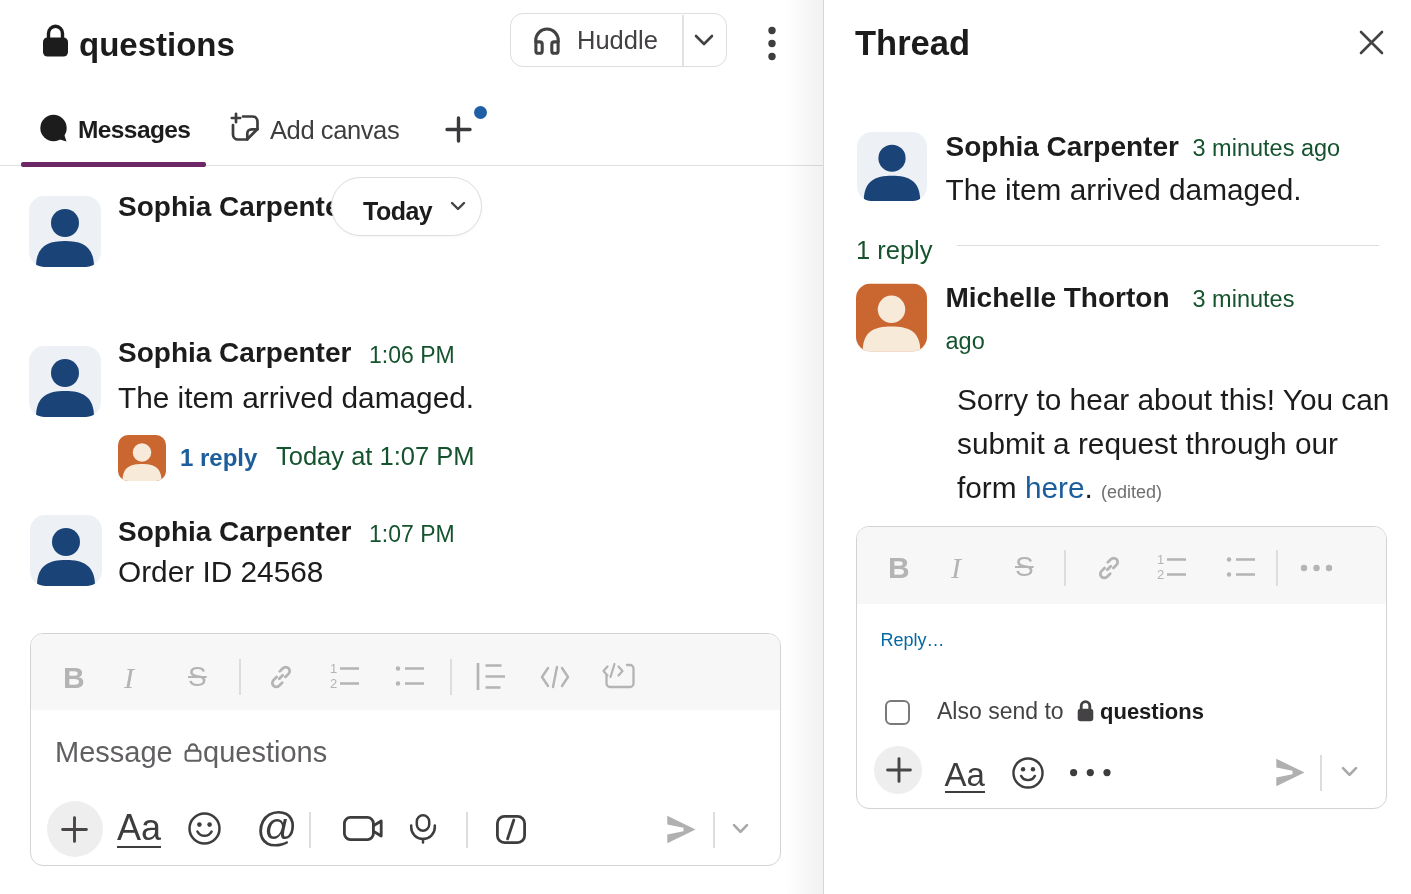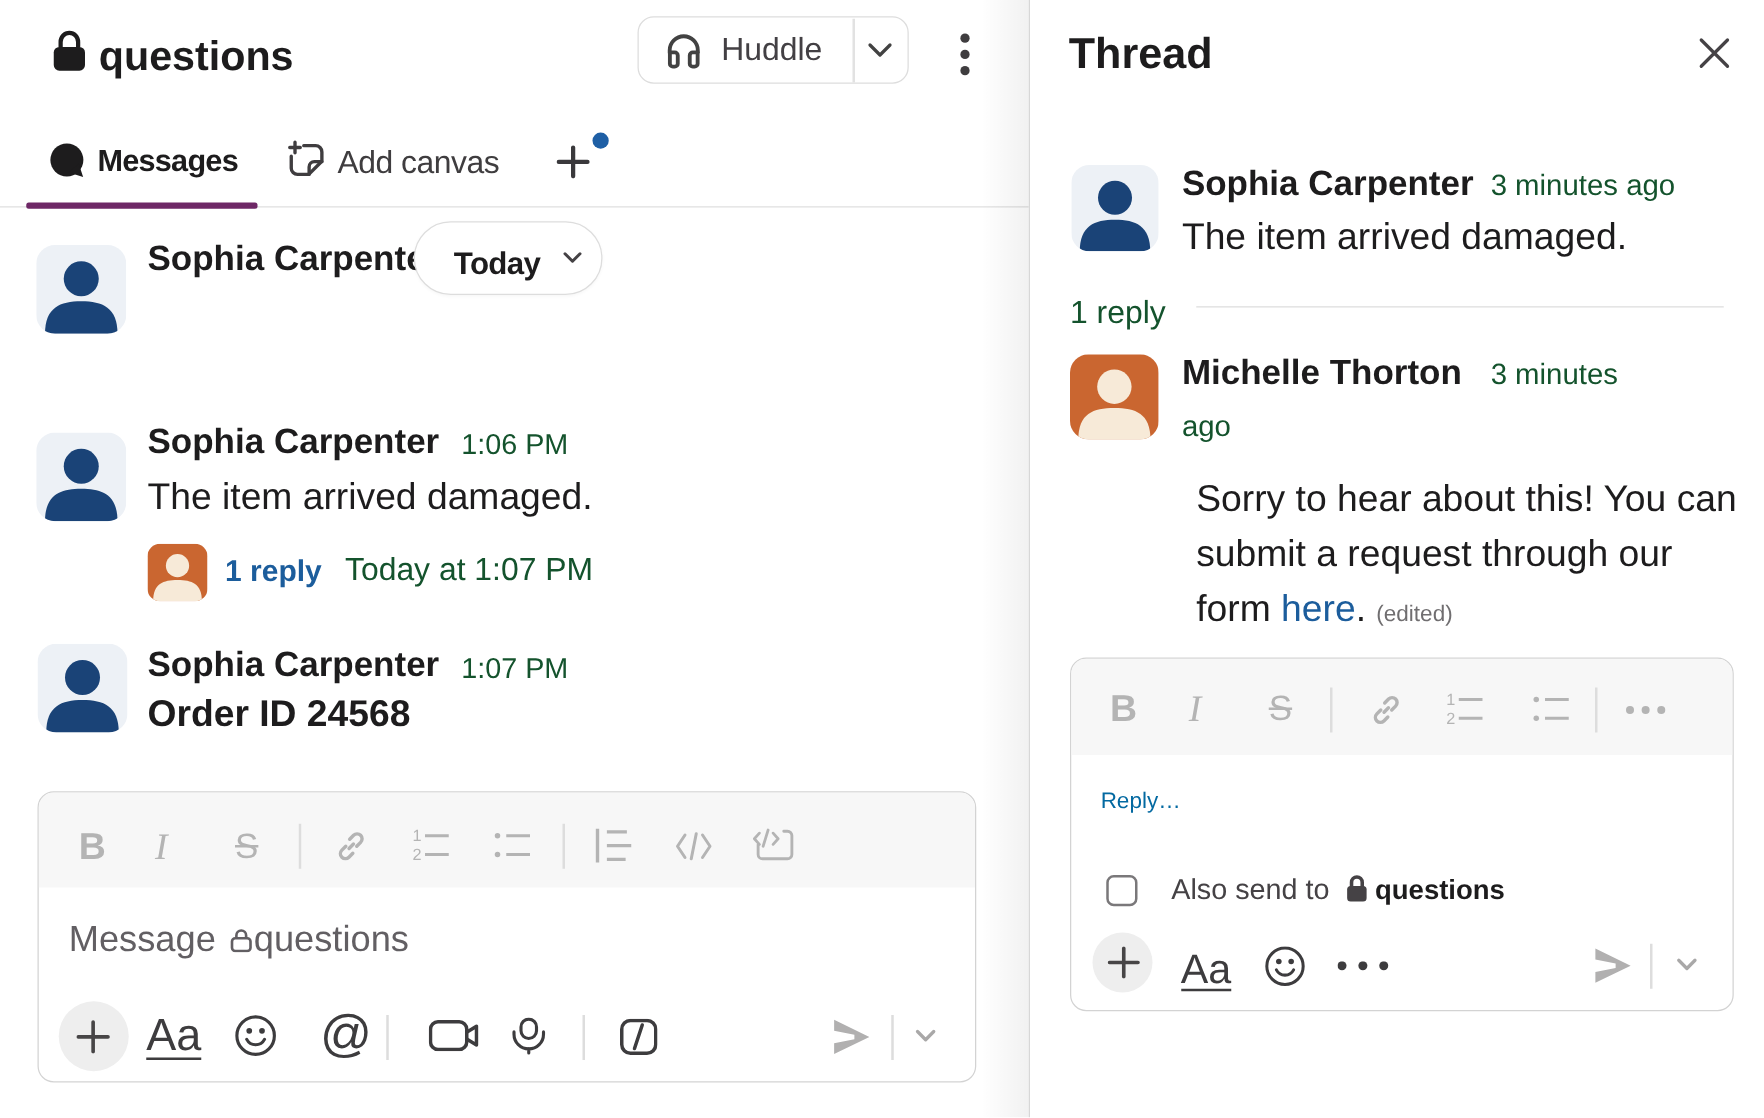--- a/index.html
+++ b/index.html
@@ -107,21 +107,21 @@
 
   <svg class="ab" style="left:30px;top:515px" width="72" height="71" viewBox="0 0 72 71">
     <g clip-path="url(#av1)">
       <rect width="72" height="71" fill="#edf1f6"></rect>
       <circle cx="36" cy="27" r="14" fill="#1a4377"></circle>
       <path d="M7,71 C7,50 19,45 36,45 C53,45 65,50 65,71 Z" fill="#1a4377"></path>
     </g>
   </svg>
   <div class="t b" style="left:118px;top:518.3px;font-size:28px;">Sophia Carpenter</div>
   <div class="t gray" style="left:369px;top:522.5px;font-size:23px;">1:07 PM</div>
-  <div class="t" style="left:118px;top:556.8px;font-size:29.8px;font-weight:bold;">Order ID 24568</div>
+  <div class="t" style="left:118px;top:556.8px;font-size:29.8px;">Order ID 24568</div>
 
   <div class="ab" style="left:785px;top:0;width:38px;height:894px;background:linear-gradient(to right,rgba(0,0,0,0),rgba(0,0,0,0.055));"></div>
   <div class="ab" style="left:822.5px;top:0;width:1.5px;height:894px;background:#d7d7d7;"></div>
 </div>
 
 <div class="ab" style="left:30px;top:633px;width:751px;height:233px;border:1.5px solid #d3d3d3;border-radius:13px;box-sizing:border-box;background:#fff;overflow:hidden;">
   <div class="ab" style="left:0;top:0;width:100%;height:76px;background:#f7f7f7;"></div>
 </div>
 
 <div class="t" style="left:63px;top:663px;font-size:30px;font-weight:700;color:#b4b4b4;">B</div>

